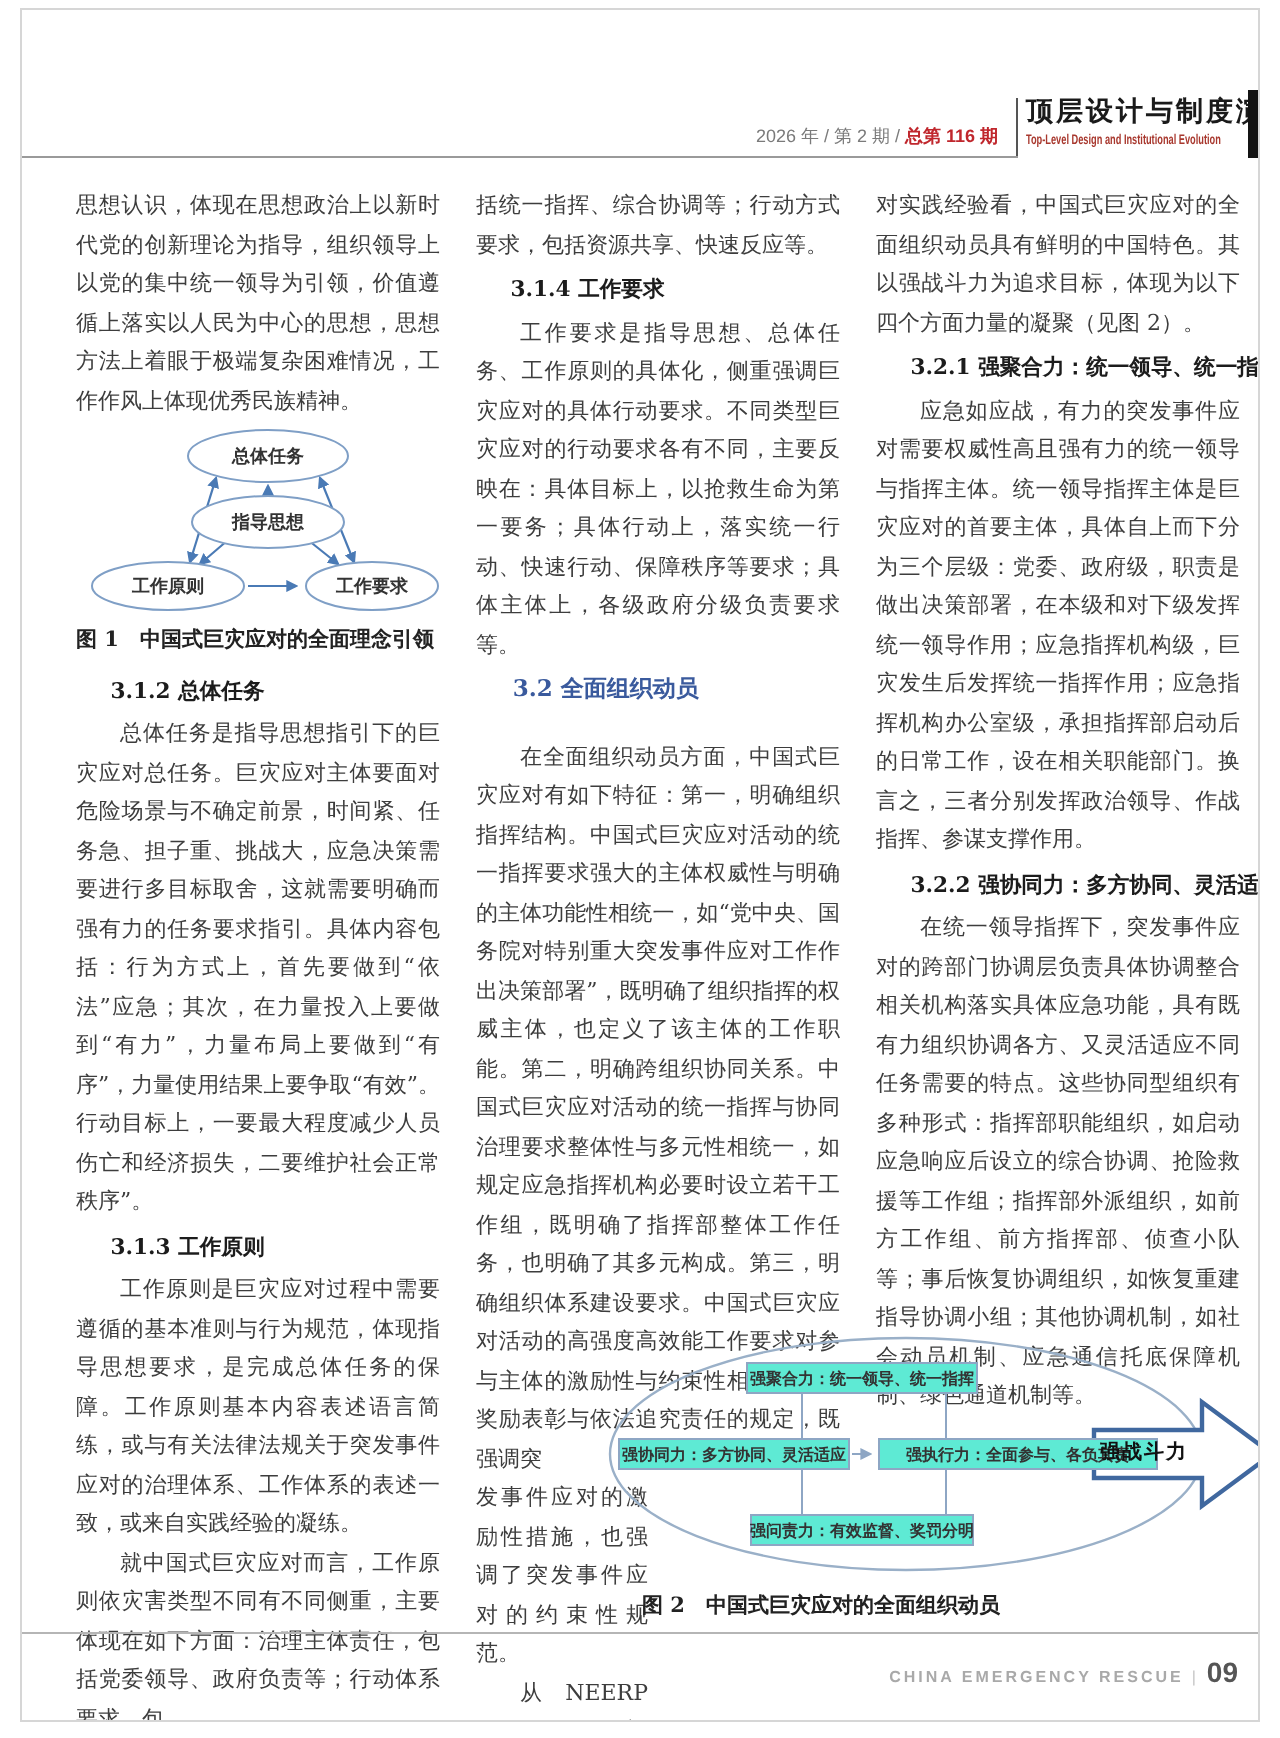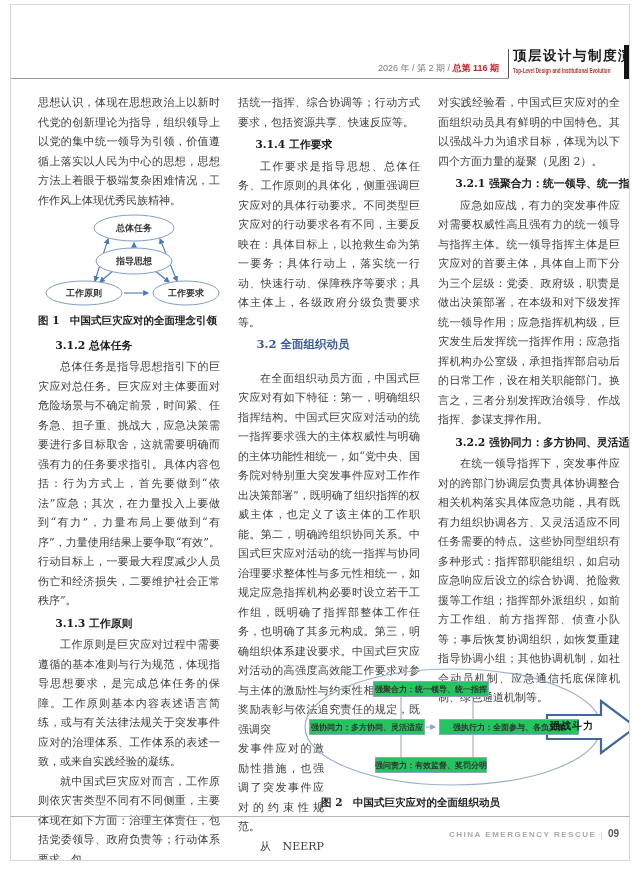--- a/index.html
+++ b/index.html
@@ -32,33 +32,33 @@
   .caption { text-align:left; text-indent:0; font-weight:bold; font-size:10.5px;
              color:#222; margin:3px 0 5px; }
   .narrow { width:86px; }
 
   
   .fig1 { width:182px; height:94px; margin-top:4px; }
   .fig1 text { font-size:9px; font-weight:bold; fill:#333; }
 
   
   .fig2 { position:absolute; left:290px; top:660px; width:340px; height:148px; }
-  .f2box { position:absolute; border:1px solid #8ea6c4; background:#22c55e; font-size:8px;
+  .f2box { position:absolute; border:1px solid #8ea6c4; background:#5eead4; font-size:8px;
            font-weight:bold; color:#333; display:flex; align-items:center; justify-content:center;
            white-space:nowrap; }
   .f2arrow-label { position:absolute; left:249px; top:54px; font-size:10px; font-weight:bold;
                    color:#111; letter-spacing:1px; }
   .fig2 .caption { position:absolute; left:20px; top:128px; width:300px; }
 
   
   .footer-rule { position:absolute; top:811px; left:0; width:620px; height:1px; background:#b5b5b5; }
   .footer { position:absolute; top:823px; right:10px; font-family:"Liberation Sans", sans-serif;
             font-size:8px; color:#a9a9a9; font-weight:bold; letter-spacing:1.5px; }
   .footer .fdiv { color:#c4c4c4; margin:0 4px; font-weight:normal; }
-  .footer .pg { font-size:10px; color:#555; letter-spacing:0; }
+  .footer .pg { font-size:14px; color:#555; letter-spacing:0; }
 </style>
 </head>
 <body>
 
 <div class="page">
 
   <span class="issue-info"><span>2026 年 / 第 2 期 / </span><span class="red">总第 116 期</span></span>
   <div class="hdr-divider"></div>
   <div class="title-block">
     <div class="title-cn">顶层设计与制度演进</div>

